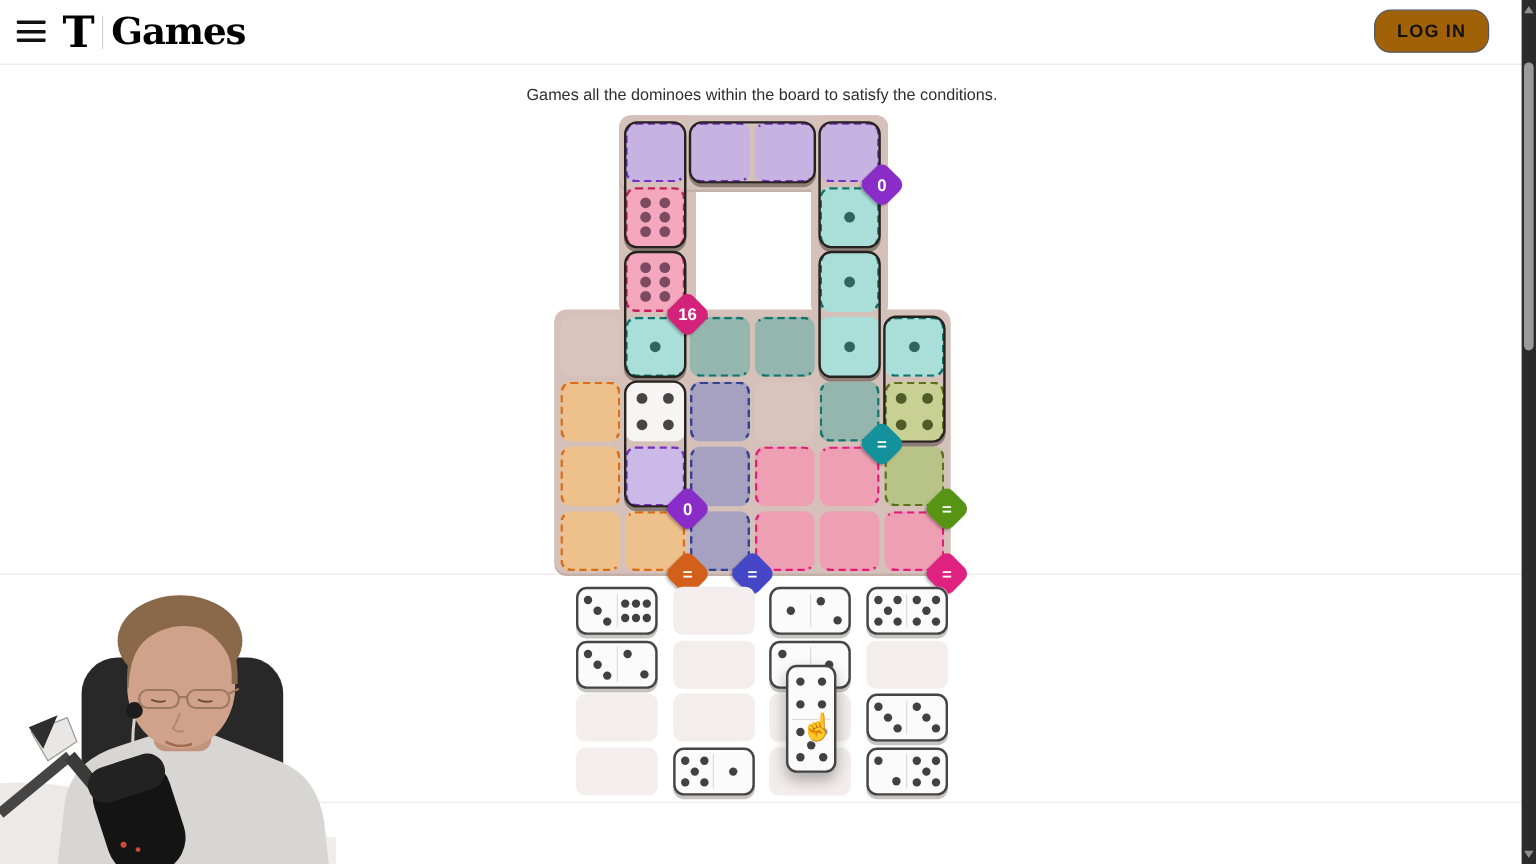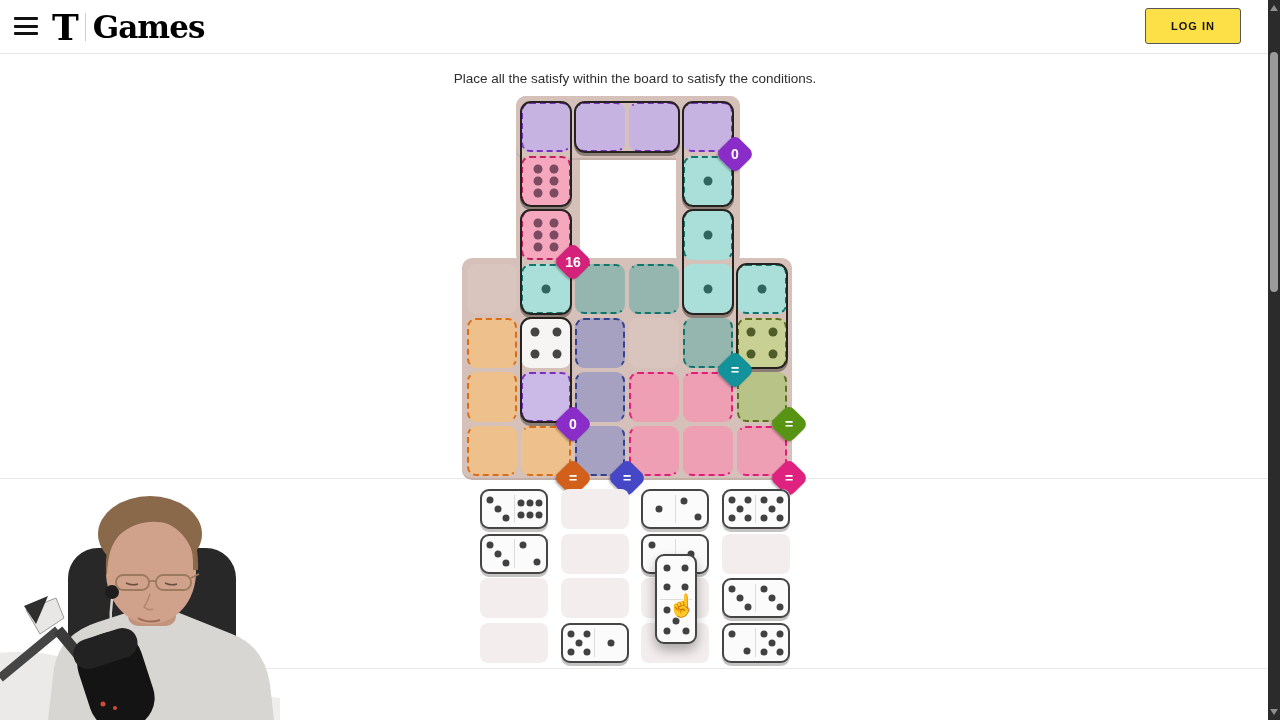--- a/index.html
+++ b/index.html
@@ -8,23 +8,23 @@
   
   .header{position:absolute;left:0;top:0;width:1268px;height:53px;background:#fff;
           border-bottom:1px solid #e7e7e7;z-index:10;}
   .hamburger{position:absolute;left:14px;top:17px;width:24px;height:19px;cursor:pointer;}
   .hamburger span{display:block;width:24px;height:3px;background:#111;margin-bottom:4.5px;border-radius:1px;}
   .logo{position:absolute;left:52px;top:4px;display:flex;align-items:center;height:46px;}
   .logo-t{font-family:"DejaVu Serif",serif;font-weight:700;font-size:36px;color:#000;line-height:1;}
   .logo-sep{width:1px;height:28px;background:#cfcfcf;margin:0 7px 0 6px;}
   .logo-games{font-family:"DejaVu Serif",serif;font-weight:700;font-size:31px;color:#000;
               letter-spacing:-1px;line-height:1;}
-  .login-btn{position:absolute;right:27px;top:8px;width:96px;height:36px;background:#fde047;
-             border:1px solid #55555c;border-radius:3px;font-family:"Liberation Sans",sans-serif;
-             font-size:11px;font-weight:700;letter-spacing:1px;color:#121212;cursor:pointer;}
+  .login-btn{position:absolute;right:27px;top:8px;width:96px;height:36px;background:#a16207;
+             border:1px solid #55555c;border-radius:14px;font-family:"Liberation Sans",sans-serif;
+             font-size:15px;font-weight:700;letter-spacing:1px;color:#121212;cursor:pointer;}
   
   .instruction{position:absolute;left:335px;top:71px;width:600px;text-align:center;
                font-size:13.5px;color:#2e2e2e;z-index:3;}
   
   #board{position:absolute;left:0;top:0;width:1280px;height:720px;z-index:4;}
   .plate{position:absolute;background:#d5c1b9;border-radius:10px;box-shadow:0 2px 0 #c3b1a9;}
   .cell{position:absolute;border-radius:9px;box-sizing:border-box;border:2.5px solid transparent;}
   .outline{position:absolute;border:2.5px solid #26221f;border-radius:11px;box-sizing:border-box;
            box-shadow:0 3px 0 rgba(50,42,38,.45);pointer-events:none;}
   .badge{position:absolute;width:38px;height:38px;transform:translate(-50%,-50%);z-index:20;}
@@ -61,21 +61,21 @@
       <span></span>
   </div>
   <div class="logo">
     <span class="logo-t">T</span>
     <span class="logo-sep"></span>
     <span class="logo-games">Games</span>
   </div>
   <button class="login-btn">LOG IN</button>
 </div>
 
-<div class="instruction">Place all the satisfy within the board to satisfy the conditions.</div>
+<div class="instruction">Games all the dominoes within the board to satisfy the conditions.</div>
 
 <div class="hline" style="top:478px;"></div>
 <div class="hline" style="top:668px;"></div>
 
 <div id="board">
     <div class="plate" style="left: 516px; top: 96px; width: 64px; height: 166px;"></div>
     <div class="plate" style="left: 516px; top: 96px; width: 224px; height: 62px;"></div>
     <div class="plate" style="left: 676px; top: 96px; width: 64px; height: 166px;"></div>
     <div class="plate" style="left: 462px; top: 258px; width: 330px; height: 220px;"></div>
     <div class="cell" style="left: 521px; top: 102px; width: 50px; height: 50px; background: rgb(198, 179, 225); border-top: 2.5px dashed rgb(123, 47, 193); border-bottom: 2.5px dashed rgb(123, 47, 193); border-left: 2.5px dashed rgb(123, 47, 193);"></div>

